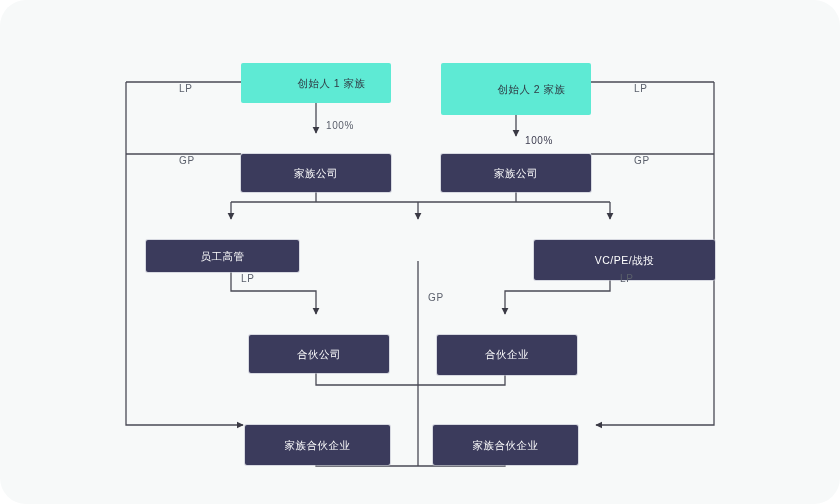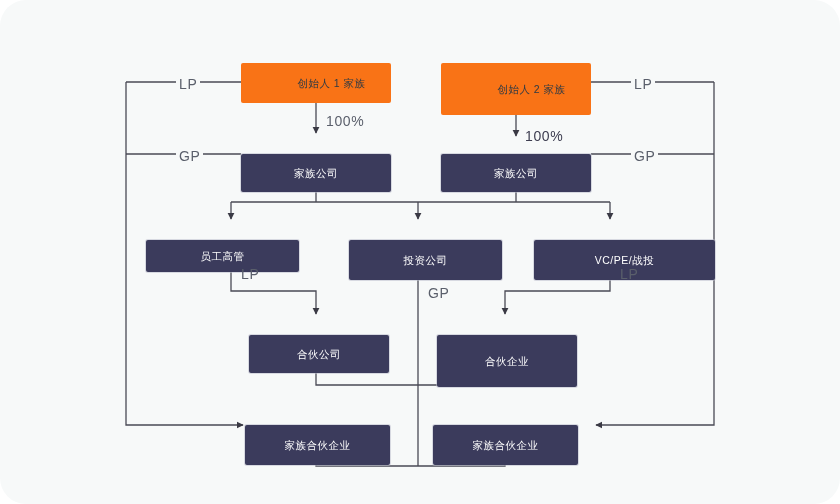--- a/index.html
+++ b/index.html
@@ -41,33 +41,34 @@
     letter-spacing: 0.5px;
   }
   .node-dark {
     background: #3b3b5c;
     color: #ffffff;
     font-size: 10.5px;
     box-shadow: 0 0 0 1px rgba(190,192,205,0.55);
     margin-top: 19px;
   }
   .node-teal {
-    background: #f97316;
+    background: #5eead4;
     color: #2f3a44;
     font-size: 10.5px;
     padding-left: 31px;
   }
   .edge-label {
     position: absolute;
     color: #5a5f6b;
-    font-size: 14px;
+    font-size: 10px;
     letter-spacing: 0.6px;
     white-space: nowrap;
     background: #f7f9f9;
     padding: 0 3px;
+    margin-top: 7px;
   }
   .edge-label.nobg { background: transparent; }
 </style>
 </head>
 <body>
 
 <div id="canvas">
 
   <svg id="edges" viewBox="0 0 840 504" xmlns="http://www.w3.org/2000/svg">
     <defs>
@@ -127,33 +128,30 @@
   </div>
 
   <div class="node node-dark" style="left:441px; top:135px; width:150px; height:38px;">
     <span>家族公司</span>
   </div>
 
   <div class="node node-dark" style="left:146px; top:221px; width:153px; height:32px;">
     <span>员工高管</span>
   </div>
 
-  <div class="node node-dark" style="left:349px; top:221px; width:153px; height:40px;">
-    <span>投资公司</span>
-  </div>
 
   <div class="node node-dark" style="left:534px; top:221px; width:181px; height:40px;">
     <span>VC/PE/战投</span>
   </div>
 
   <div class="node node-dark" style="left:249px; top:316px; width:140px; height:38px;">
     <span>合伙公司</span>
   </div>
 
-  <div class="node node-dark" style="left:437px; top:316px; width:140px; height:52px;">
+  <div class="node node-dark" style="left:437px; top:316px; width:140px; height:40px;font-family:Liberation Mono, monospace;">
     <span>合伙企业</span>
   </div>
 
   <div class="node node-dark" style="left:245px; top:406px; width:145px; height:40px;">
     <span>家族合伙企业</span>
   </div>
 
   <div class="node node-dark" style="left:433px; top:406px; width:145px; height:40px;">
     <span>家族合伙企业</span>
   </div>

